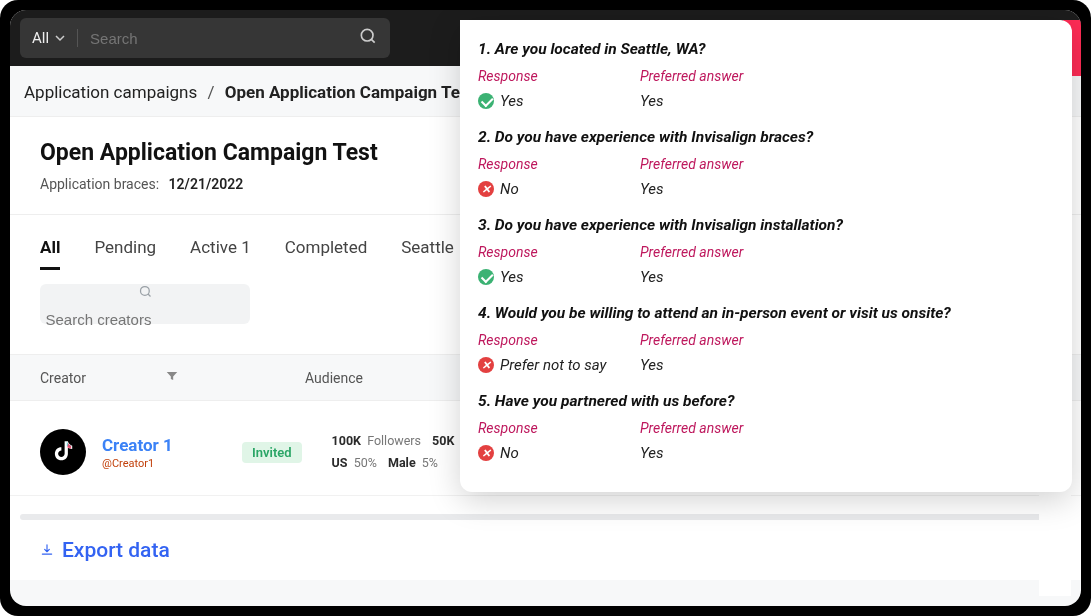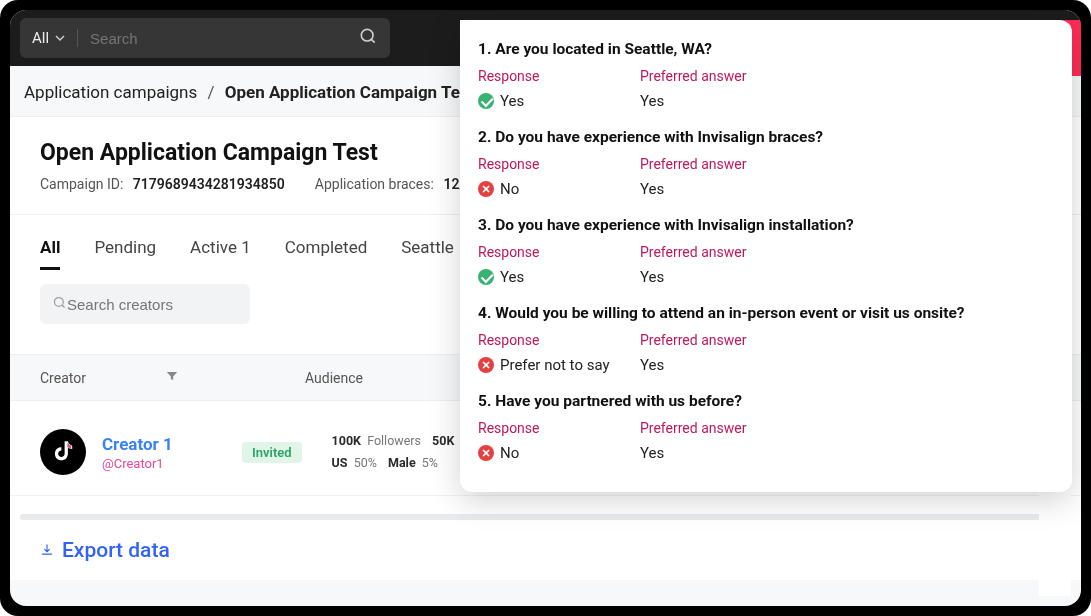--- a/index.html
+++ b/index.html
@@ -123,20 +123,22 @@
     margin: 14px 30px 0;
     background: #f2f3f4;
     border-radius: 6px;
     width: 210px;
     height: 40px;
     display: flex;
     align-items: center;
     padding: 0 12px;
     color: #9aa0a6;
     font-size: 15px;
+    gap: 8px;
+    flex-direction: column;
   }
   .search-creators svg { width: 15px; height: 15px; stroke: #9aa0a6; }
   .search-creators input {
     background: transparent; border: none; outline: none; font-size: 15px; color: #555; flex: 1;
   }
 
   
   .thead {
     margin-top: 30px;
     background: #f7f8f9;
@@ -163,21 +165,21 @@
     width: 46px; height: 46px; border-radius: 50%;
     background: #000;
     display: flex; align-items: center; justify-content: center;
     margin-right: 16px;
     flex-shrink: 0;
     position: relative;
   }
   .avatar svg { width: 26px; height: 26px; }
   .creator-info { width: 140px; }
   .creator-name { font-weight: 700; font-size: 17px; color: #3b82f6; }
-  .creator-handle { font-size: 13px; color: #ec4899; margin-top: 2px; }
+  .creator-handle { font-size: 11px; color: #c2410c; margin-top: 2px; }
   .badge {
     background: #e0f5e7;
     color: #2aa566;
     font-size: 13px;
     font-weight: 600;
     padding: 3px 10px;
     border-radius: 4px;
     margin-right: 30px;
   }
   .audience-block {
@@ -231,20 +233,21 @@
     position: absolute;
     top: 10px;
     left: 450px;
     width: 612px;
     background: #fff;
     border-radius: 0 12px 12px 12px;
     box-shadow: 0 8px 32px rgba(0,0,0,0.18);
     padding: 20px 18px 12px;
     overflow-y: auto;
     max-height: 560px;
+    font-style: italic;
   }
   .qa { margin-bottom: 18px; }
   .qa-q { font-weight: 700; font-size: 15.5px; color: #111; margin-bottom: 10px; }
   .qa-heads {
     display: flex;
     font-size: 14px;
     color: #be185d;
     margin-bottom: 8px;
   }
   .qa-heads .c1 { width: 162px; }
@@ -296,24 +299,20 @@
       <span class="crumb-link">Application campaigns</span>
       <span class="sep">/</span>
       <span class="crumb-current">Open Application Campaign Test</span>
     </div>
 
     <div class="card">
       <div class="card-head">
         <div class="page-title">Open Application Campaign Test</div>
         <div class="meta">
           <div>
-            <span>Campaign ID:</span>
-            <span class="mv">7179689434281934850</span>
-          </div>
-          <div>
             <span>Application braces:</span>
             <span class="mv">12/21/2022</span>
           </div>
         </div>
       </div>
 
       <div class="tabs">
         <div class="tab active">All</div>
         <div class="tab">Pending</div>
         <div class="tab">Active 1</div>

